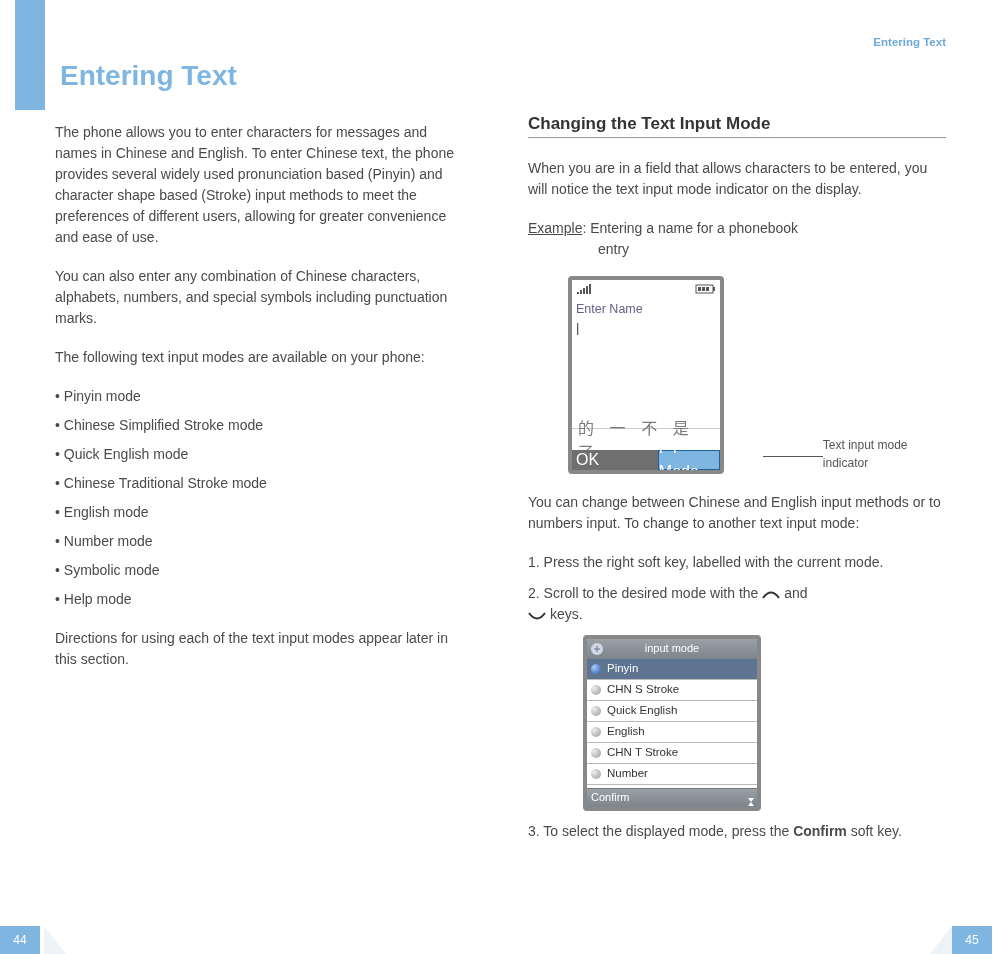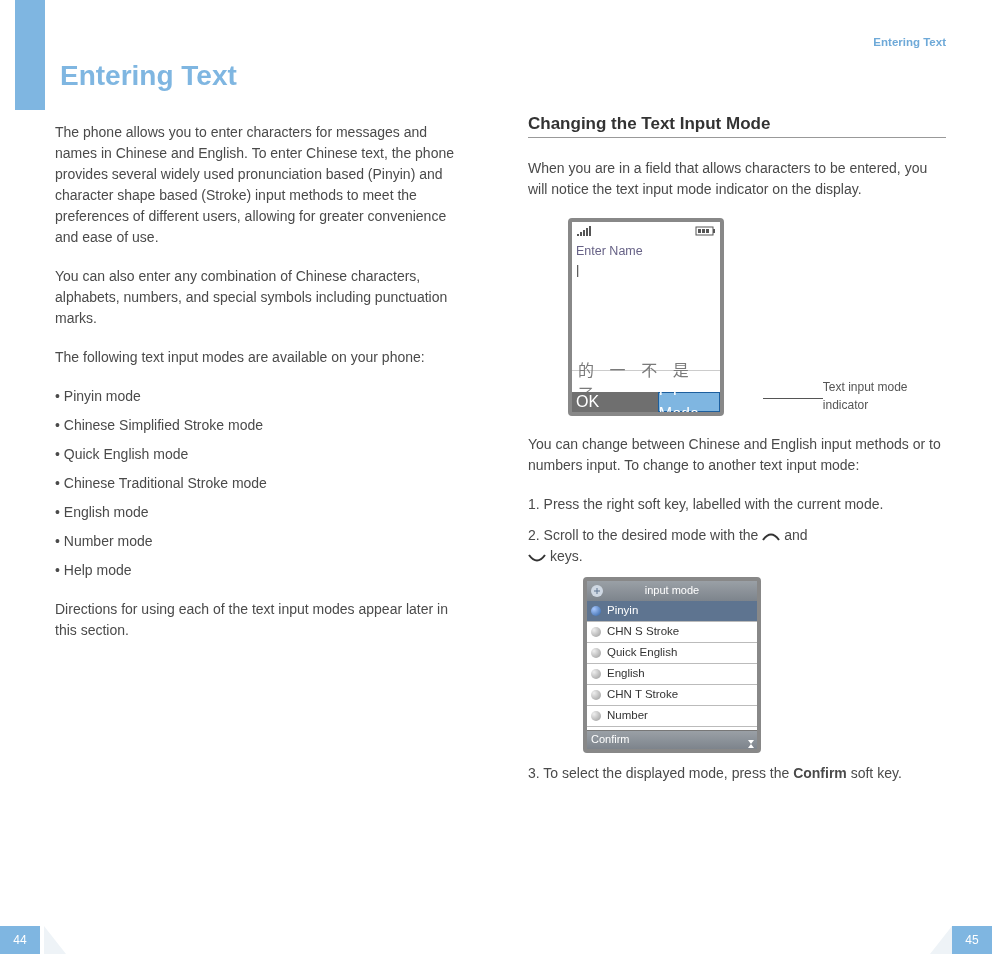--- a/index.html
+++ b/index.html
@@ -215,36 +215,41 @@
     <p class="para">You can also enter any combination of Chinese characters, alphabets, numbers, and special symbols including punctuation marks.</p>
     <p class="para">The following text input modes are available on your phone:</p>
 
     <div class="modes-list">
       <div>• Pinyin mode</div>
       <div>• Chinese Simplified Stroke mode</div>
       <div>• Quick English mode</div>
       <div>• Chinese Traditional Stroke mode</div>
       <div>• English mode</div>
       <div>• Number mode</div>
+      <div>• Symbolic mode</div>
       <div>• Help mode</div>
     </div>
 
     <p class="para">Directions for using each of the text input modes appear later in this section.</p>
 
     <div class="corner-l"></div>
     <div class="pagenum-left">44</div>
   </div>
 
   <div class="right-col">
     <div class="header-right">Entering Text</div>
 
     <h2 class="section-title">Changing the Text Input Mode</h2>
 
     <p class="para">When you are in a field that allows characters to be entered, you will notice the text input mode indicator on the display.</p>
 
+    <div class="example-line">
+      <span class="u">Example</span><span>: Entering a name for a phonebook</span>
+      <span class="example-sub">entry</span>
+    </div>
 
     <div class="phone1-row">
       <div class="phone1">
         <div class="p1-status">
           <span class="sig-icon">
             <svg width="24" height="14" viewBox="0 0 24 14">
                 <path d="M2 12h2V10H2zM5 12h2V8H5zM8 12h2V6H8zM11 12h2V4h-2zM14 12h2V2h-2z" fill="#555"></path>
               </svg>
           </span>
           <span class="bat-icon">

